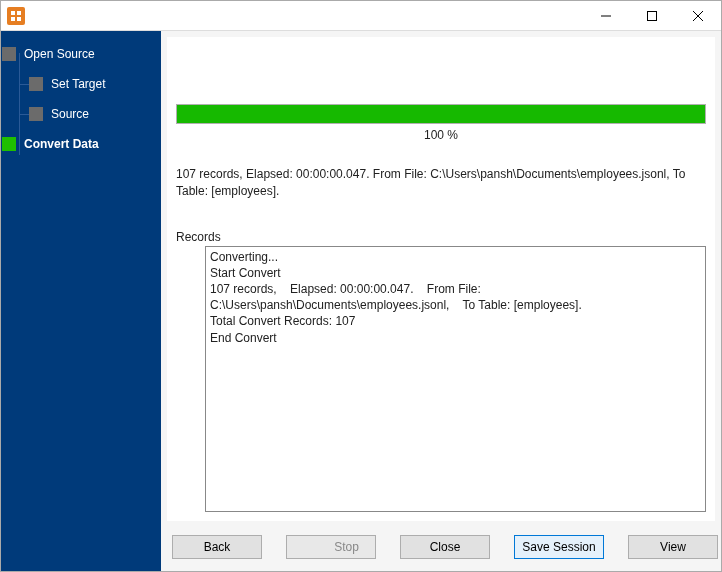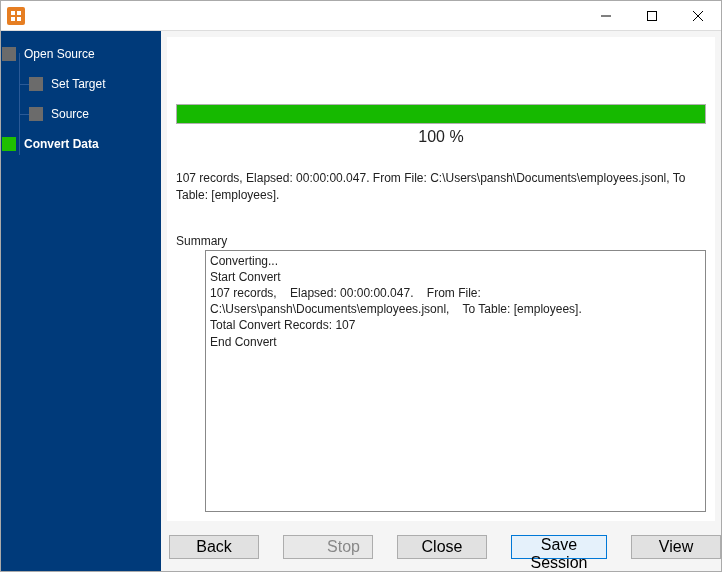--- a/index.html
+++ b/index.html
@@ -139,21 +139,21 @@
       border: 1px solid #b0b0b0;
       background: #e6e6e6;
       position: relative;
     }
     .progress-fill {
       height: 100%;
       background: #16b900;
     }
     .progress-percent {
       text-align: center;
-      font-size: 16px;
+      font-size: 12px;
       margin-top: 4px;
       color: #222;
     }
     .status-line {
       margin-top: 24px;
       font-size: 12px;
       color: #222;
       line-height: 1.4;
     }
     .output-label {
@@ -180,21 +180,21 @@
       gap: 16px;
       justify-content: center;
       padding: 8px 0 12px 0;
       background: #f5f5f5;
     }
     .btn {
       min-width: 90px;
       height: 24px;
       background: #e1e1e1;
       border: 1px solid #adadad;
-      font-size: 16px;
+      font-size: 12px;
       font-family: inherit;
       cursor: pointer;
       margin-left: 8px;
     }
     .btn:disabled {
       color: #888;
       background: #e8e8e8;
       cursor: default;
       padding-left: 31px;
     }
@@ -267,21 +267,21 @@
 
         <div class="progress-area">
           <div class="progress-bar">
             <div class="progress-fill" id="progress-fill" style="width: 100%;"></div>
           </div>
           <div class="progress-percent">100 %</div>
         </div>
 
         <div class="status-line">107 records,    Elapsed: 00:00:00.047.    From File: C:\Users\pansh\Documents\employees.jsonl,    To Table: [employees].</div>
 
-        <div class="output-label">Summary</div>
+        <div class="output-label">Records</div>
         <div class="output-box">Converting...
 Start Convert
 107 records,    Elapsed: 00:00:00.047.    From File: C:\Users\pansh\Documents\employees.jsonl,    To Table: [employees].
 Total Convert Records: 107
 End Convert</div>
 
       </div>
 
       <div class="button-row">
         <button class="btn">Back</button>

